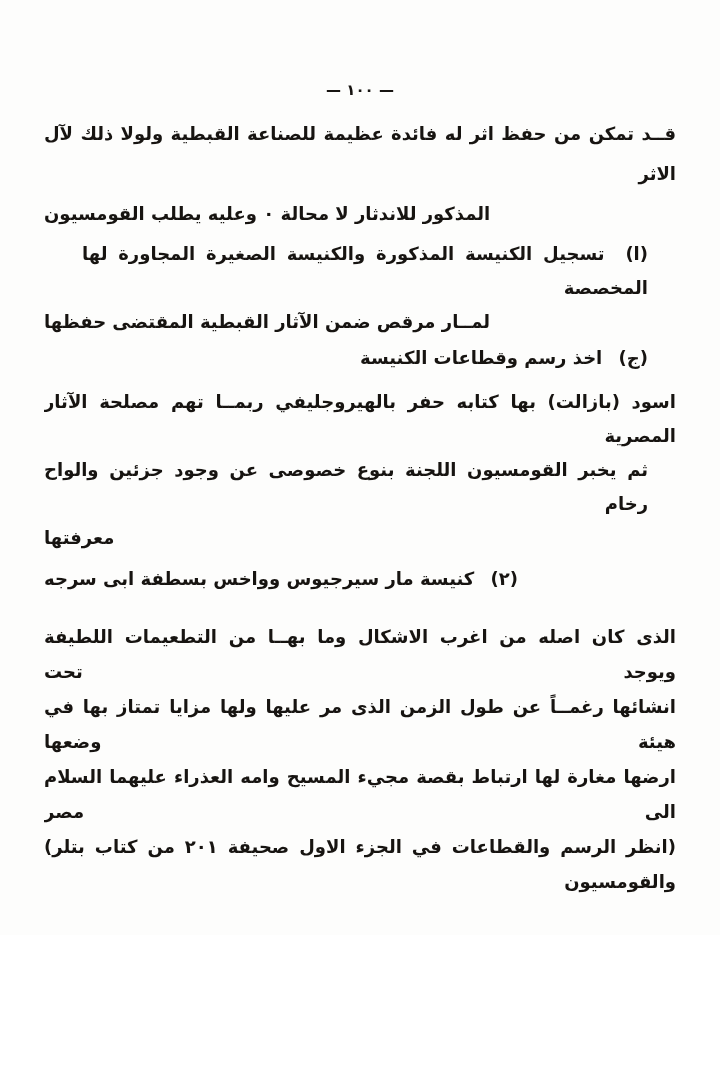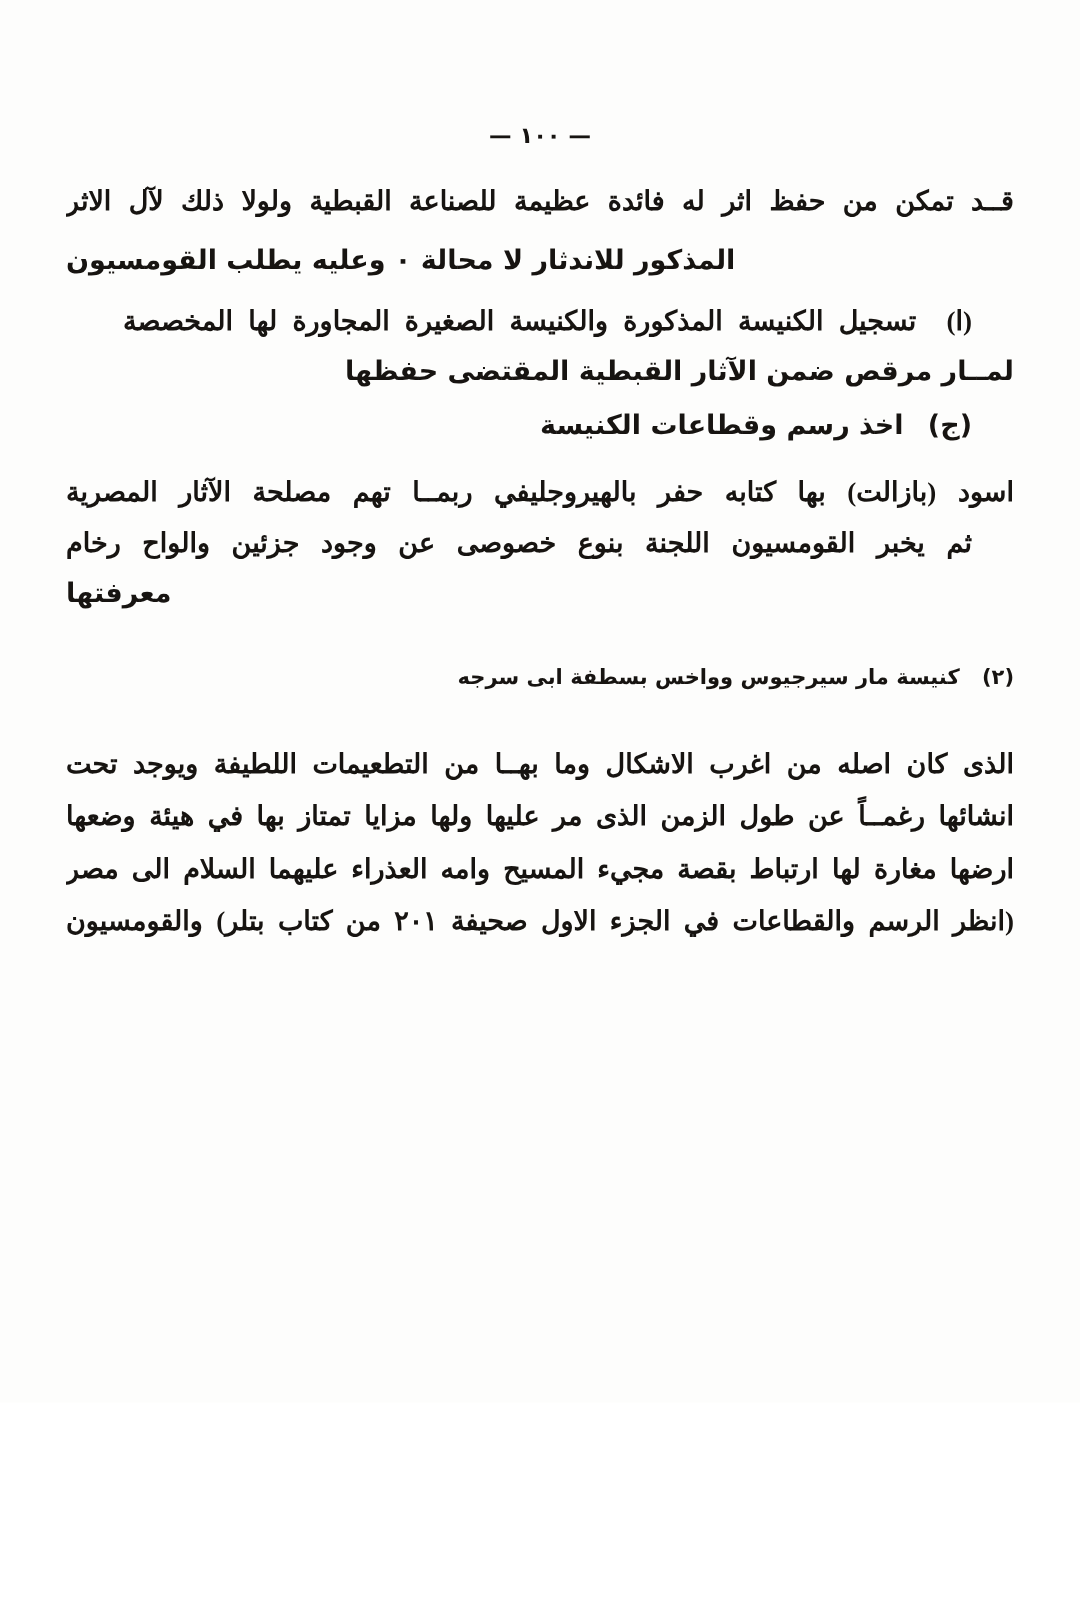--- a/index.html
+++ b/index.html
@@ -18,36 +18,36 @@
     padding-top:80px;
     text-align:center;
     font-size:15px;
     letter-spacing:2px;
     line-height:20px;
   }
   .content { padding:0 44px 0 44px; font-size:18px; }
   .line { line-height:35px; overflow:hidden; text-align:right; }
   .p1 .line { line-height:40px; }
   .p1 { margin-top:14px; }
-  .just { text-align:justify; text-align-last:justify; text-justify:inter-word;font-family:Liberation Serif, serif; }
+  .just { text-align:justify; text-align-last:justify; text-justify:inter-word; }
   .ind28 { padding-right:28px; }
   .ind35 { padding-right:35px; }
   .cont  { text-align:left; padding-right:55px; }
-  .center{ text-align:right; }
+  .center{ text-align:left; }
   .list { margin-top:3px; }
   .item .line { line-height:34px; }
   .item + .item { margin-top:2px; }
   .ipad { padding-left:38px; }
   .mk { margin-left:10px; }
   .p2 { margin-top:10px; }
   .p2 .line { line-height:34px; }
   .heading {
-    margin-top:23px;
-    text-align:right;
-    font-size:14px;
+    margin-top:8px;
+    text-align:left;
+    font-size:18px;
     line-height:32px;
   }
   .p3 { margin-top:24px; }
 </style>
 </head>
 <body>
 
 <div class="page">
 
   <div class="pagenum">— ١٠٠ —</div>

